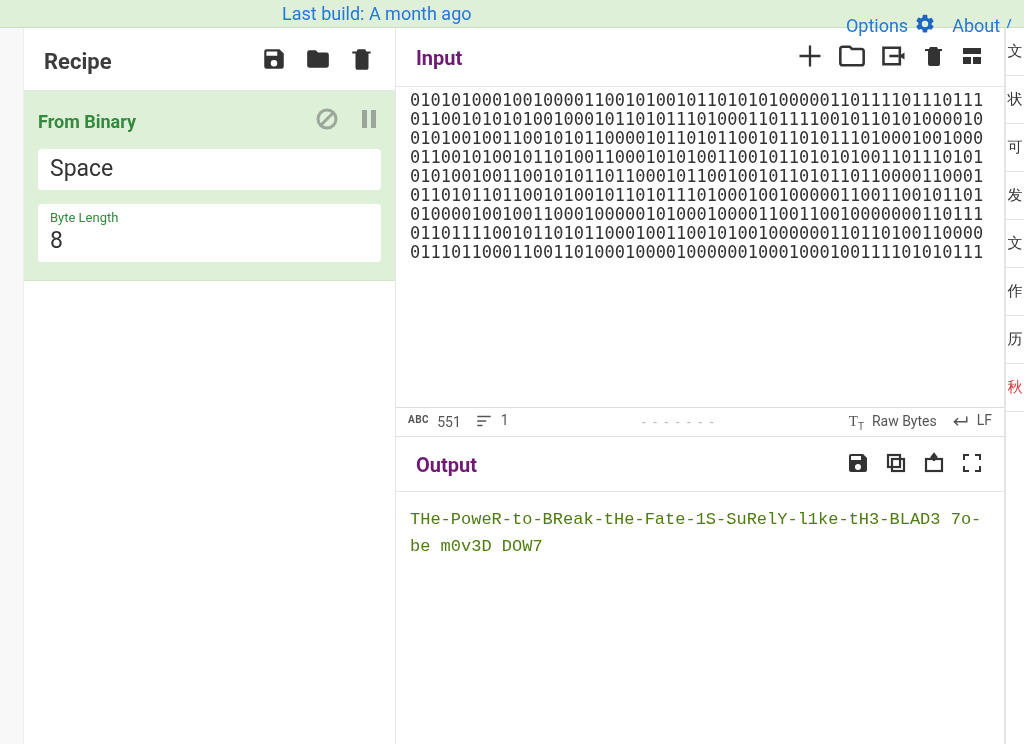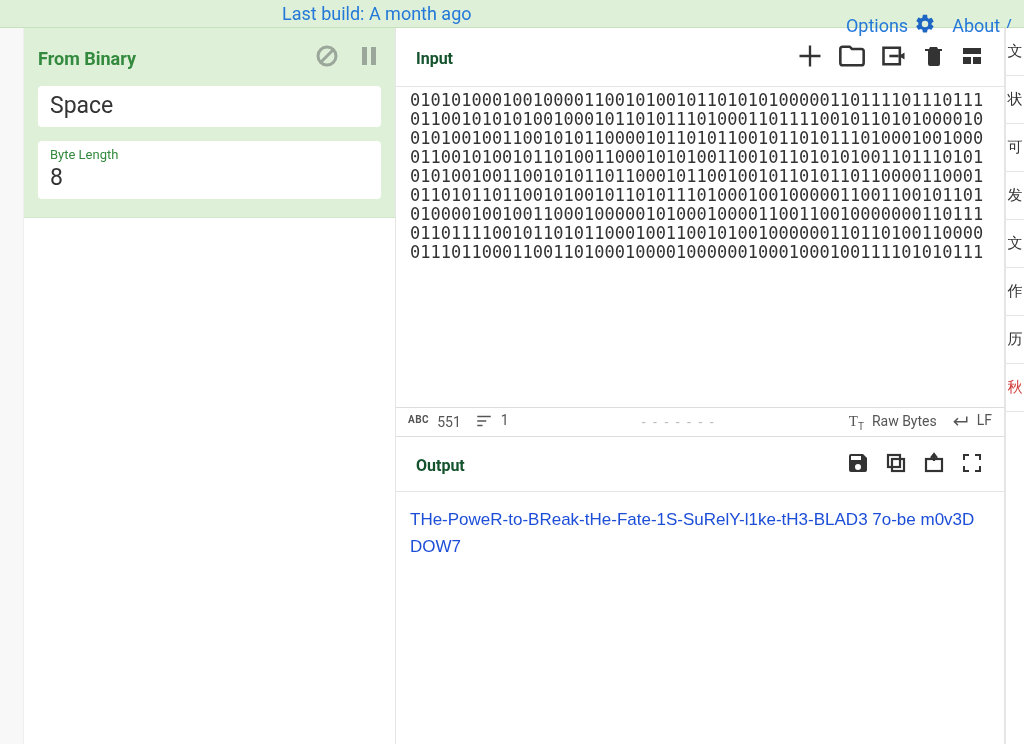--- a/index.html
+++ b/index.html
@@ -60,21 +60,21 @@
     flex-direction: column;
     min-width: 0;
     border-right: 2px solid #e5e5e5;
   }
   .input-header, .output-header {
     display: flex;
     align-items: center;
     padding: 14px 20px 12px 20px;
     border-bottom: 1px solid #e5e5e5;
   }
-  .section-title { font-size: 16px; font-weight: 700; color: #14532d; }
+  .section-title { font-size: 20px; font-weight: 700; color: #701a75; }
   .tool-icons { margin-left: auto; display: flex; align-items: center; gap: 14px; }
   .tool-icons svg { width: 24px; height: 24px; fill: #333; }
   .tool-icons .big svg { width: 28px; height: 28px; }
   .input-body {
     flex: 0 0 320px;
     padding: 4px 14px 0 14px;
     font-family: ui-monospace, Menlo, Consolas, monospace;
     font-size: 17px;
     line-height: 19px;
     color: #333;
@@ -95,24 +95,24 @@
     color: #555;
     position: relative;
   }
   .status-bar .sep { flex: 1; text-align: center; color: #bbb; letter-spacing: 2px; }
   .status-bar .group { display: flex; align-items: flex-start; gap: 8px; }
   .status-bar svg { width: 18px; height: 18px; fill: #555; }
   .status-bar .ttcase { font-family: Georgia, serif; font-size: 15px; }
   .output-body {
     flex: 1;
     padding: 14px 14px;
-    font-family: Liberation Sans, sans-serif;
+    font-family: Liberation Mono, monospace;
     font-size: 17px;
     line-height: 27px;
-    color: #1d4ed8;
+    color: #4d7c0f;
     white-space: pre-wrap;
     word-break: break-word;
   }
   .sidebar-right {
     width: 18px;
     background: #fff;
     display: flex;
     flex-direction: column;
     font-size: 15px;
     color: #333;
@@ -143,20 +143,40 @@
     <a href="#">
         <span>About /</span>
       </a>
   </div>
 </div>
 
 <div class="main">
   <div class="left-gutter"></div>
 
   <div class="recipe-col">
+    <div class="recipe-header">
+      <span class="title">Recipe</span>
+      <div class="icons">
+        <span class="icon-btn">
+          <svg viewBox="0 0 24 24">
+              <path d="M17 3H5a2 2 0 0 0-2 2v14a2 2 0 0 0 2 2h14a2 2 0 0 0 2-2V7l-4-4zM12 19a3 3 0 1 1 0-6 3 3 0 0 1 0 6zm3-10H5V5h10v4z"></path>
+            </svg>
+        </span>
+        <span class="icon-btn">
+          <svg viewBox="0 0 24 24">
+              <path d="M10 4H4a2 2 0 0 0-2 2v12a2 2 0 0 0 2 2h16a2 2 0 0 0 2-2V8a2 2 0 0 0-2-2h-8l-2-2z"></path>
+            </svg>
+        </span>
+        <span class="icon-btn">
+          <svg viewBox="0 0 24 24">
+              <path d="M6 7h12v13a2 2 0 0 1-2 2H8a2 2 0 0 1-2-2V7zm3-4h6l1 2h4v2H3V5h4l1-2z"></path>
+            </svg>
+        </span>
+      </div>
+    </div>
 
     <div class="operation">
       <div class="op-head">
         <span class="op-title">From Binary</span>
         <div class="op-actions">
           <span>
             <svg viewBox="0 0 24 24">
                 <circle cx="12" cy="12" r="9"></circle>
                 <line x1="6" y1="18" x2="18" y2="6"></line>
               </svg>

